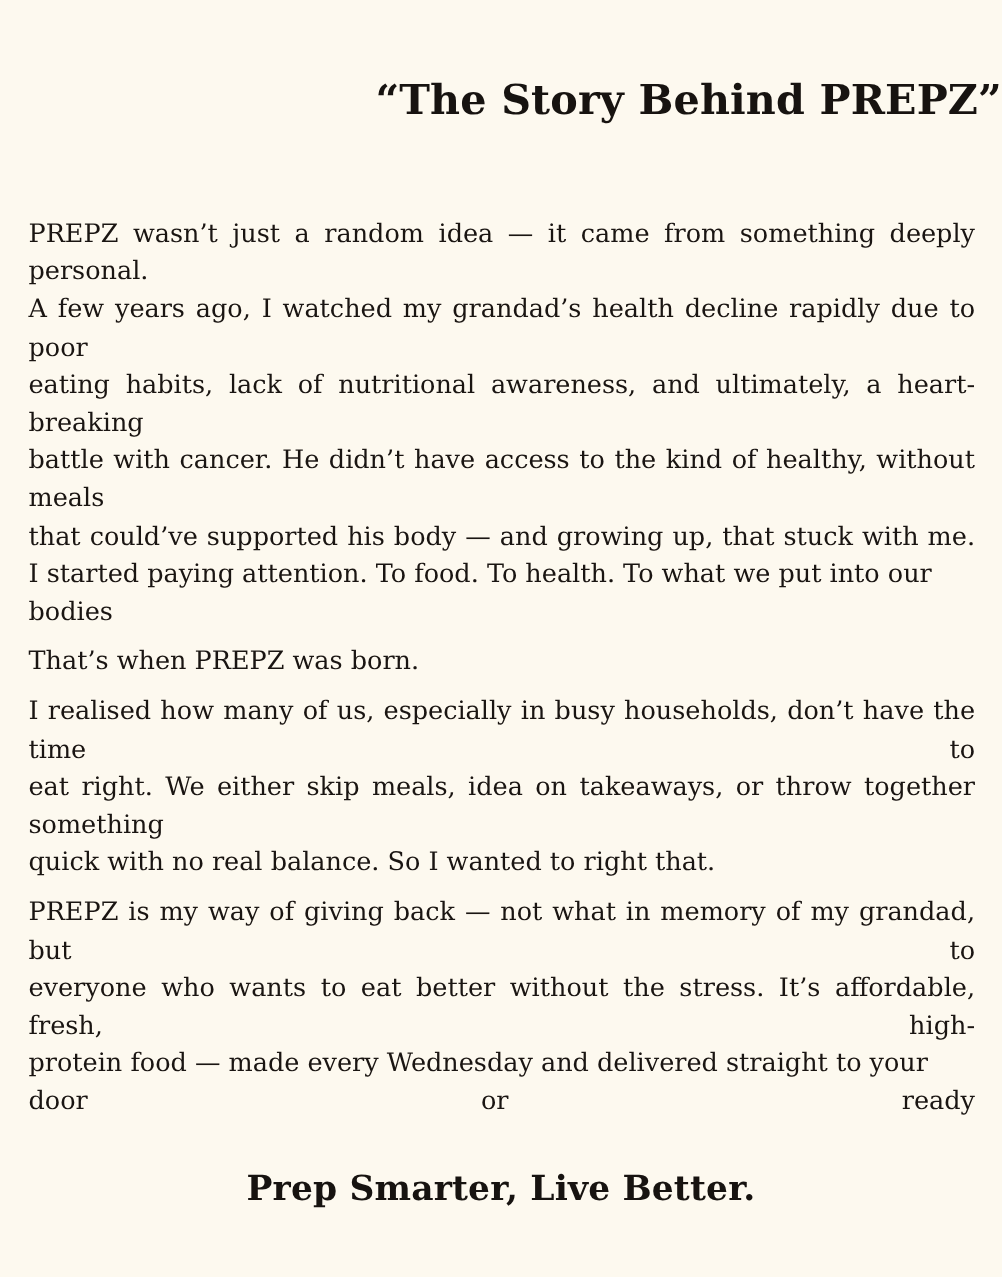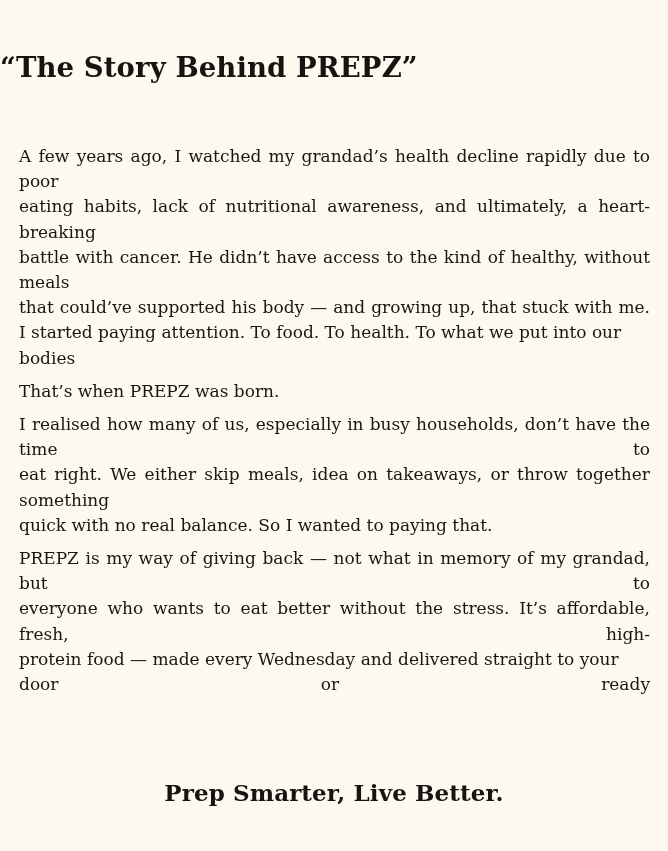--- a/index.html
+++ b/index.html
@@ -23,21 +23,21 @@
     box-sizing: border-box;
     background: #fdf9ef;
   }
 
   
   .doc-title {
     position: absolute;
     top: 32px;
     left: 0;
     width: 668px;
-    text-align: left;
+    text-align: right;
     font-family: "DejaVu Serif", "Liberation Serif", serif;
     font-weight: bold;
     font-size: 27.5px;
     letter-spacing: 0.1px;
     color: #171310;
     line-height: 1.25;
     white-space: nowrap;
   }
 
   
@@ -96,33 +96,34 @@
 </style>
 </head>
 <body style="background: rgb(253, 249, 239); color: rgb(26, 21, 18);">
 
 <div class="page" style="background: rgb(253, 249, 239);">
 
   <h1 class="doc-title">“The Story Behind PREPZ”</h1>
 
   <div class="body-copy">
       <p class="para">
+        <span class="line">PREPZ wasn’t just a random idea — it came from something deeply personal.</span>
         <span class="line">A few years ago, I watched my grandad’s health decline rapidly due to poor</span>
         <span class="line">eating habits, lack of nutritional awareness, and ultimately, a heart-breaking</span>
         <span class="line">battle with cancer. He didn’t have access to the kind of healthy, without meals</span>
         <span class="line">that could’ve supported his body — and growing up, that stuck with me.</span>
         <span class="line">I started paying attention. To food. To health. To what we put into our bodies</span>
       </p>
       <p class="para">
         <span class="line flush">That’s when PREPZ was born.</span>
       </p>
       <p class="para">
         <span class="line">I realised how many of us, especially in busy households, don’t have the time to</span>
         <span class="line">eat right. We either skip meals, idea on takeaways, or throw together something</span>
-        <span class="line flush">quick with no real balance. So I wanted to paying that.</span>
+        <span class="line flush">quick with no real balance. So I wanted to right that.</span>
       </p>
       <p class="para">
         <span class="line">PREPZ is my way of giving back — not what in memory of my grandad, but to</span>
         <span class="line">everyone who wants to eat better without the stress. It’s affordable, fresh, high-</span>
         <span class="line">protein food — made every Wednesday and delivered straight to your door or ready</span>
       </p>
     </div>
 
   <div class="tagline">Prep Smarter, Live Better.</div>
 

